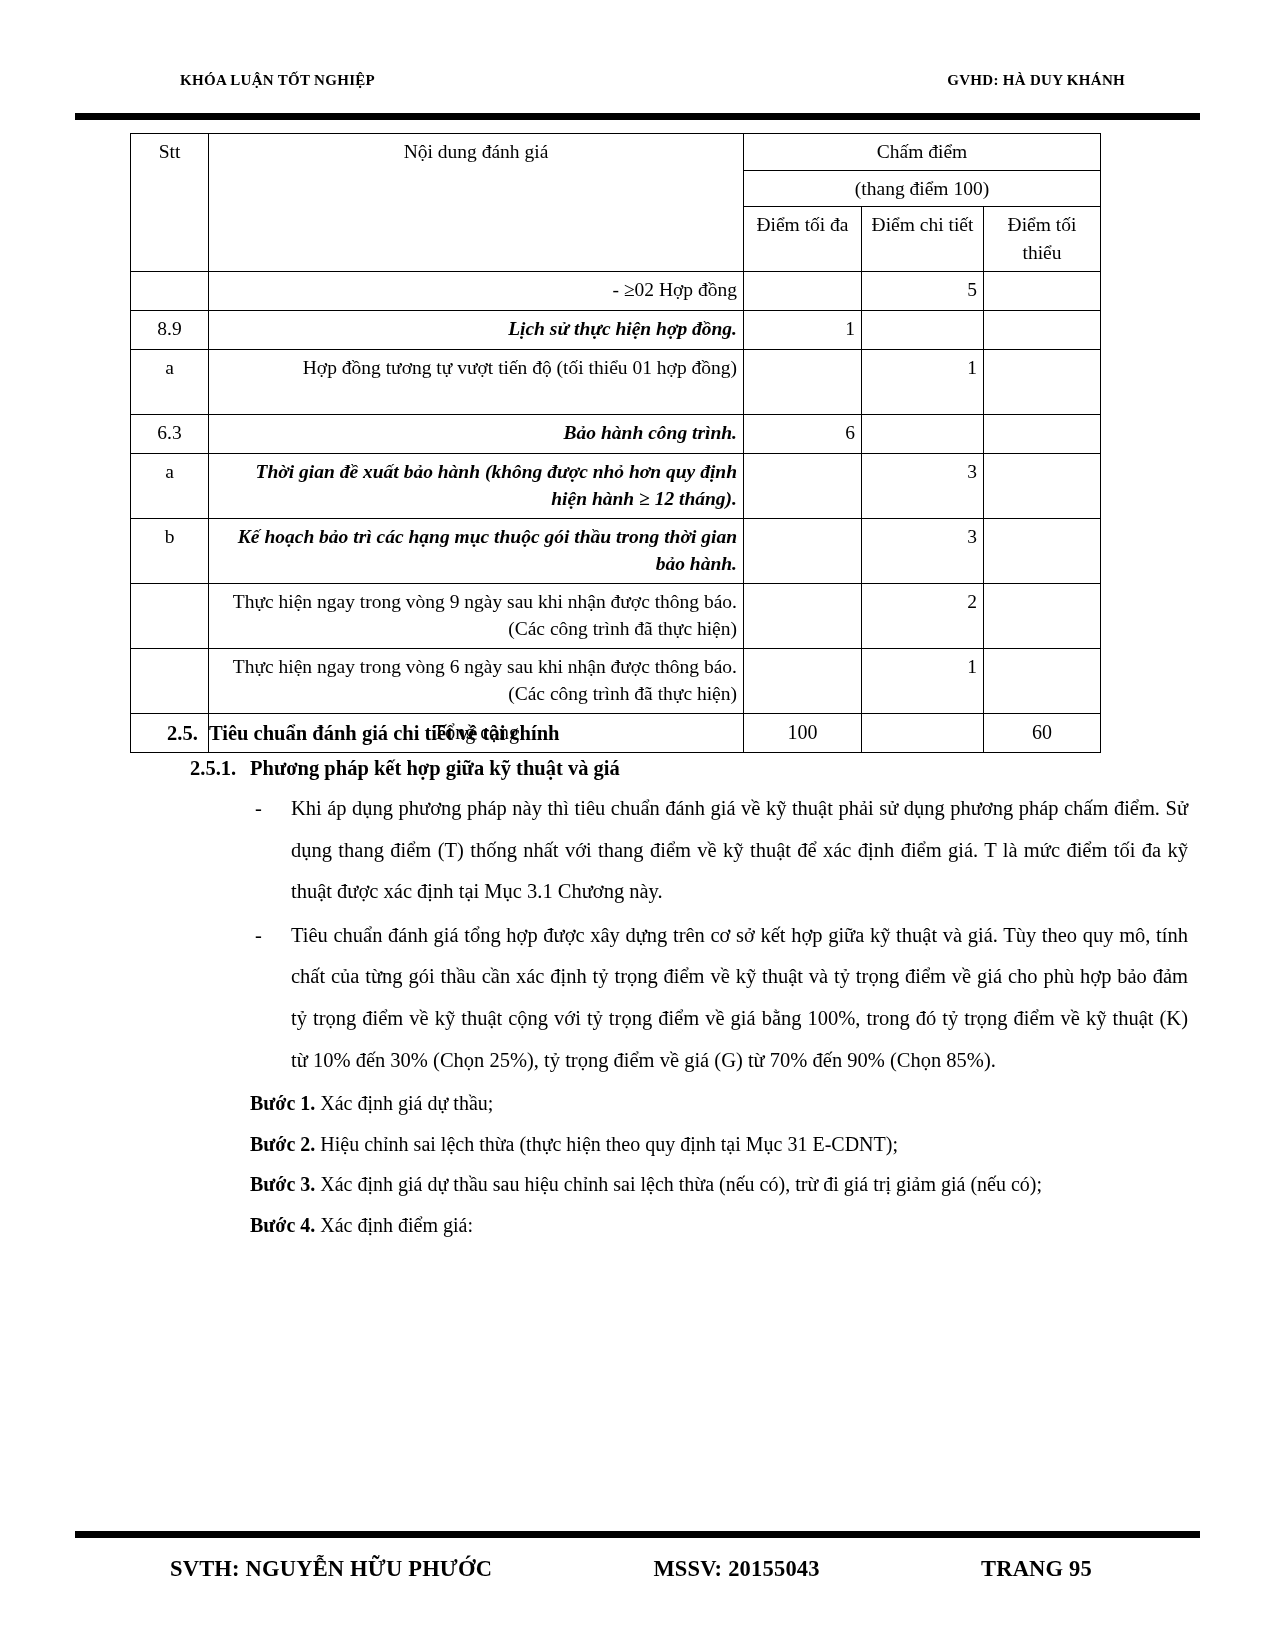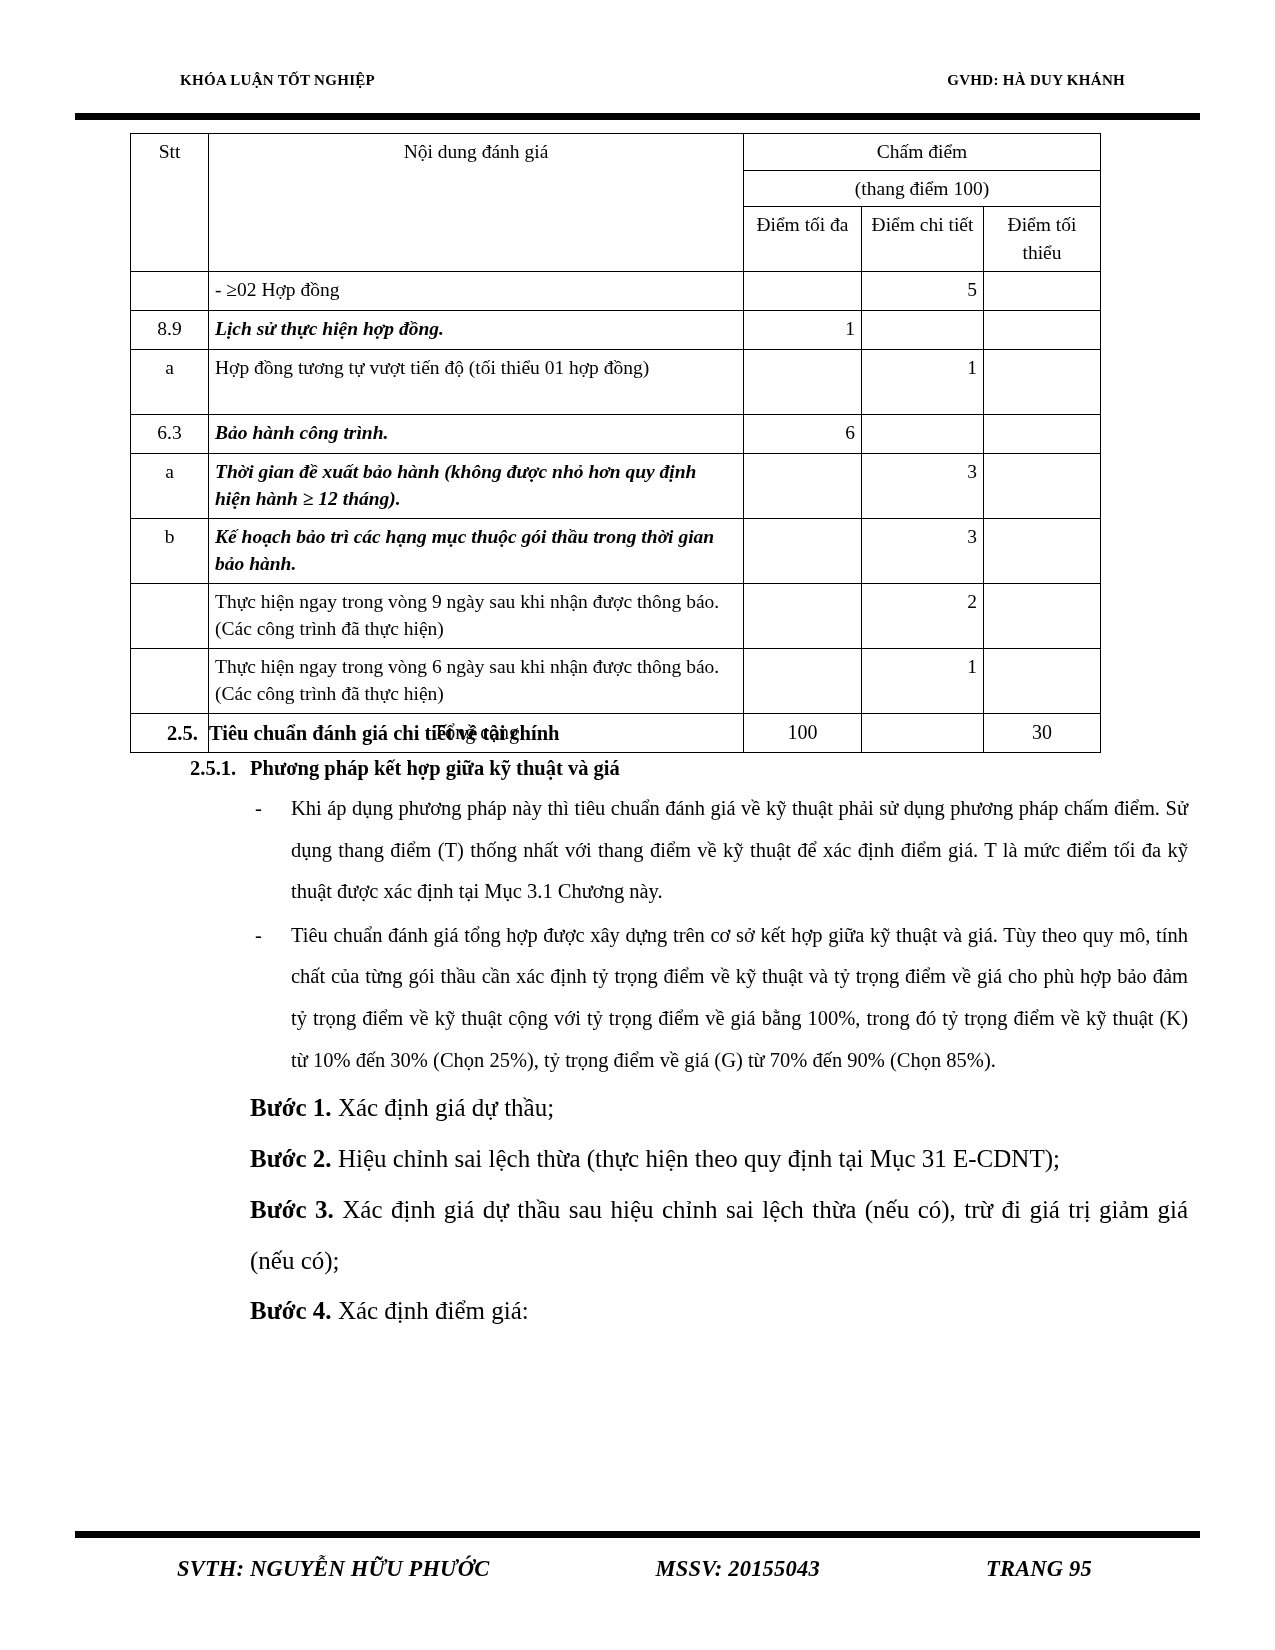--- a/index.html
+++ b/index.html
@@ -88,21 +88,21 @@
     text-align: center;
     vertical-align: middle;
     line-height: 1.45;
     padding-top: 7px;
     padding-bottom: 7px;
   }
   .cell-stt {
     text-align: center;
     vertical-align: middle;
   }
-  .cell-desc { text-align: left; }
+  .cell-desc { text-align: right; }
   .cell-desc.bi { font-weight: bold; font-style: italic; }
   .num {
     text-align: right;
     vertical-align: middle;
     padding-right: 4px;
   }
   .row-tall td { height: 56px; }
   .row-short td { height: 30px; }
   .total-label {
     text-align: center;
@@ -152,21 +152,21 @@
     text-align: justify;
     padding-right: 12px;
   }
   ul.dashlist > li .dash {
     position: absolute;
     left: 180px;
     top: 0;
   }
 
   p.step {
-    font-size: 25px;
+    font-size: 20px;
     line-height: 2.03;
     margin: 0;
     padding-left: 175px;
     padding-right: 12px;
     text-align: justify;
   }
   p.step .lead { font-weight: bold; }
 
   p.indent-para {
     font-size: 20.5px;
@@ -185,29 +185,28 @@
     position: absolute;
     bottom: 112px;
     left: 75px;
     right: 75px;
     height: 7px;
     background: #000;
   }
   .doc-footer {
     position: absolute;
     bottom: 68px;
-    left: 69px;
+    left: 62px;
     right: 75px;
     display: flex;
     justify-content: space-between;
     align-items: baseline;
     font-size: 22.5px;
     font-weight: bold;
     letter-spacing: 0.2px;
-    font-style: italic;
   }
   .doc-footer .ft-left { padding-left: 108px; }
   .doc-footer .ft-right { padding-right: 108px; }
 </style>
 </head>
 <body>
 
 <div class="page">
 
   <div class="doc-header">
@@ -295,21 +294,21 @@
             <td class="cell-desc">Thực hiện ngay trong vòng 6 ngày sau khi nhận được thông báo. (Các công trình đã thực hiện)</td>
             <td class="num"></td>
             <td class="num">1</td>
             <td class="num"></td>
           </tr>
           <tr class="row-short">
             <td class="cell-stt"></td>
             <td class="total-label">Tổng cộng</td>
             <td class="total-num">100</td>
             <td class="total-num"></td>
-            <td class="total-num">30</td>
+            <td class="total-num">60</td>
           </tr>
         </tbody>
     </table>
   </div>
 
   <div class="content">
 
     <div class="h2">
       <span class="numlbl">2.5.</span><span>Tiêu chuẩn đánh giá chi tiết về tài chính</span>
     </div>

